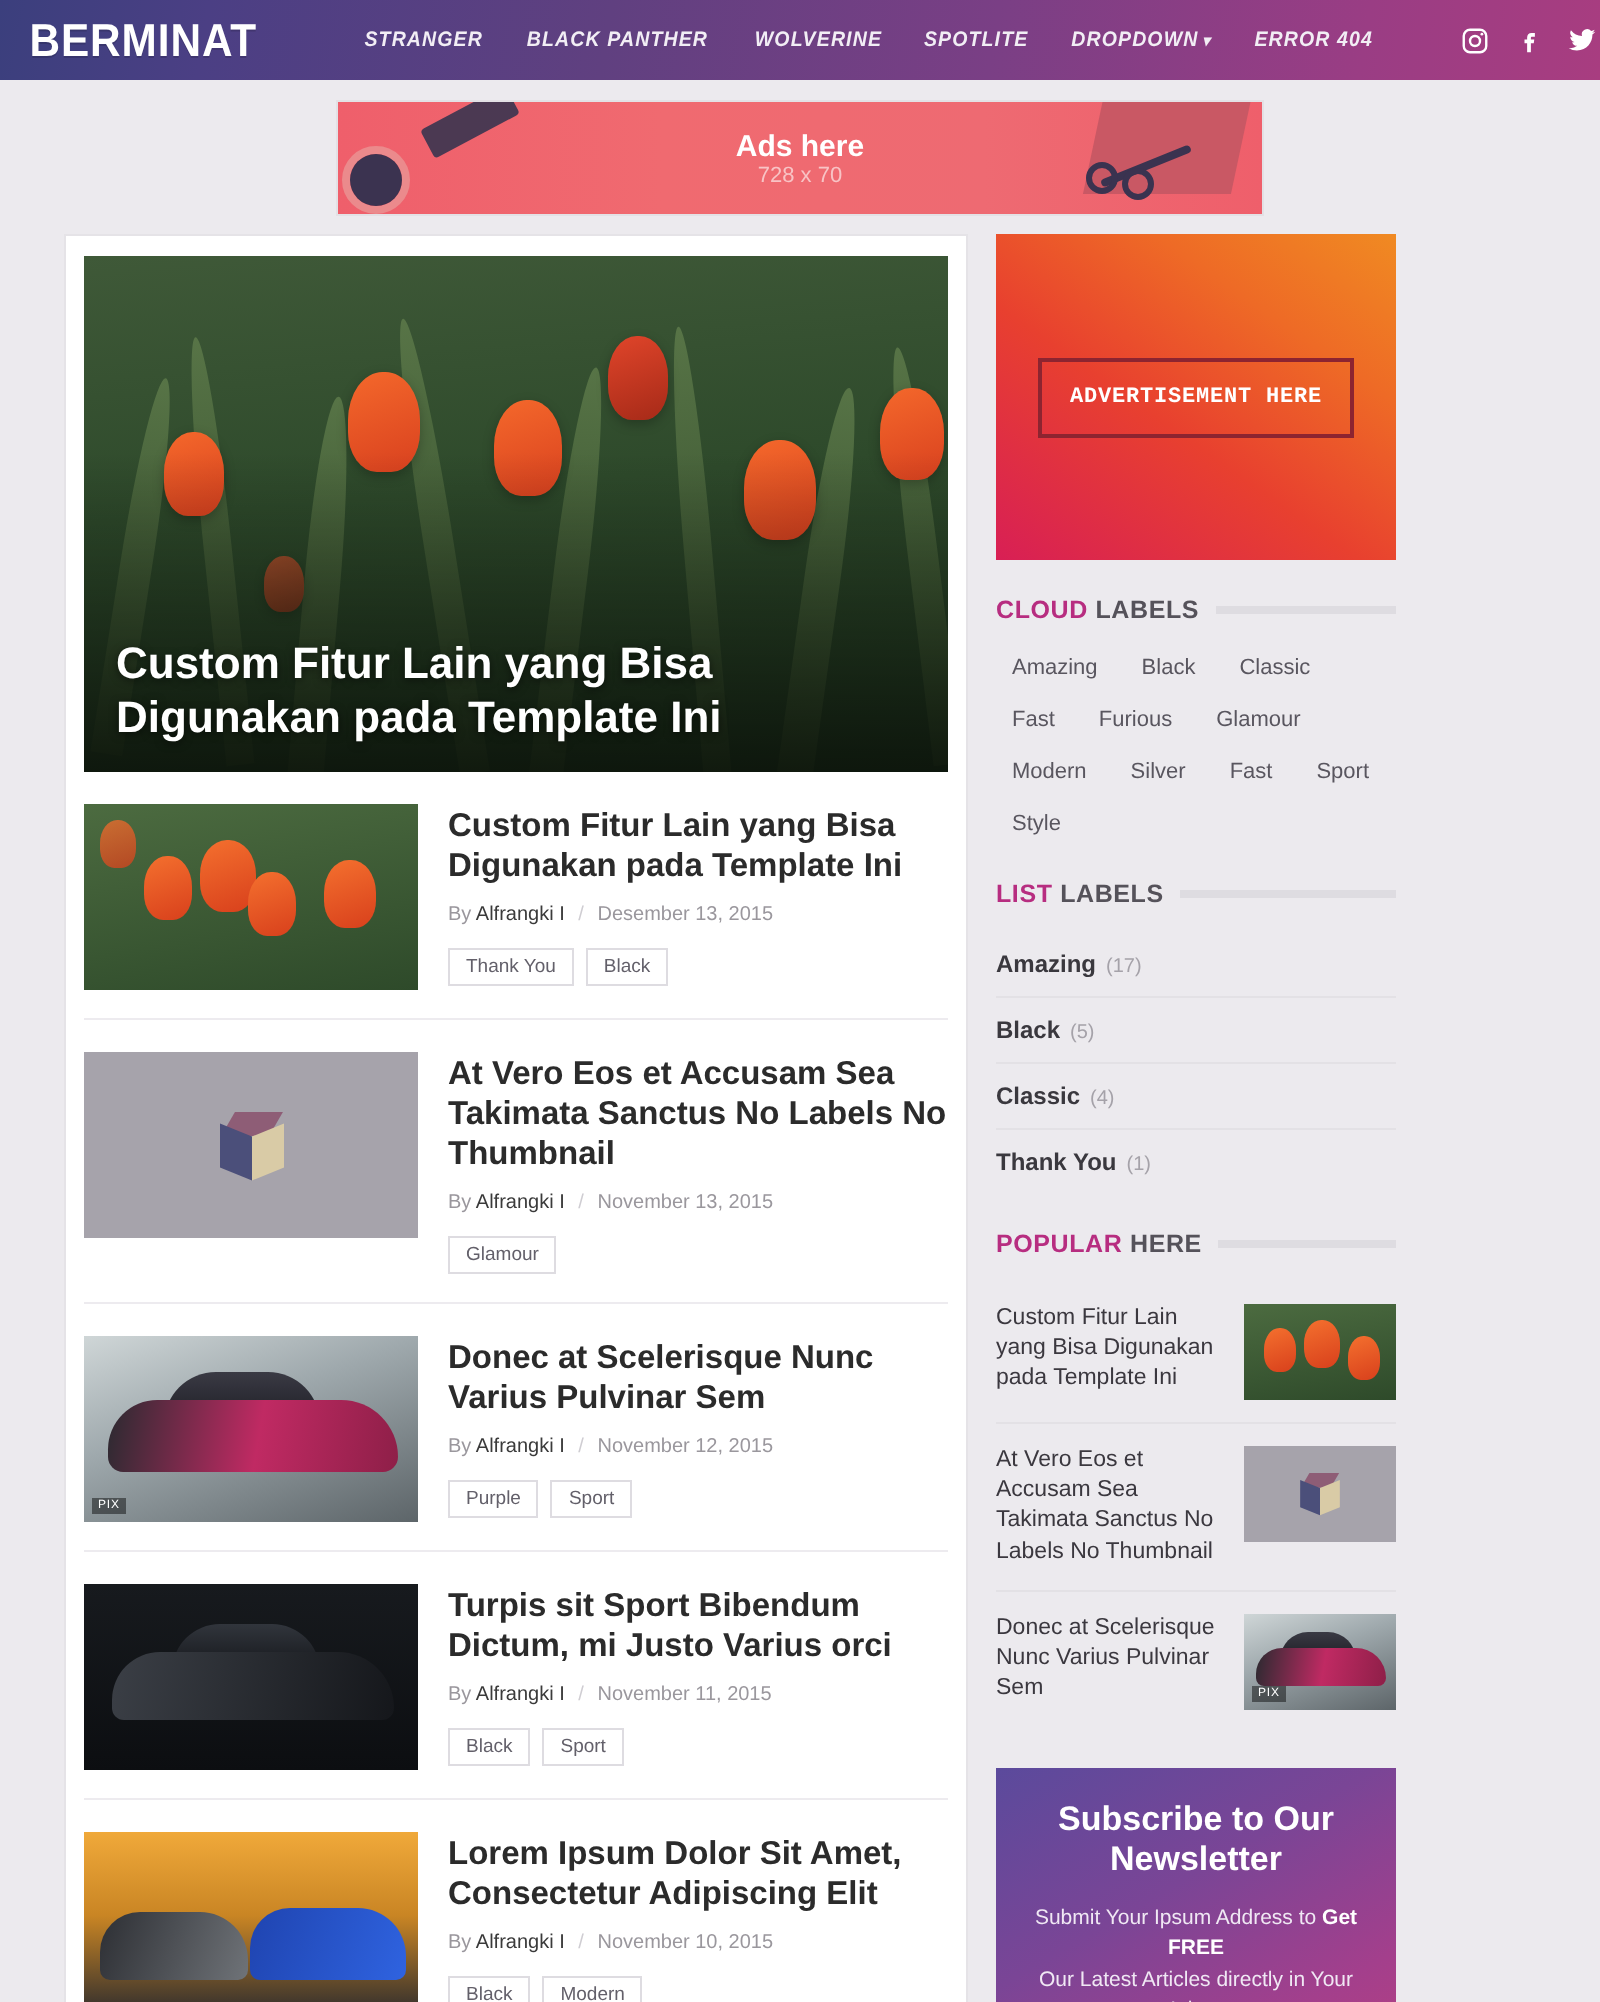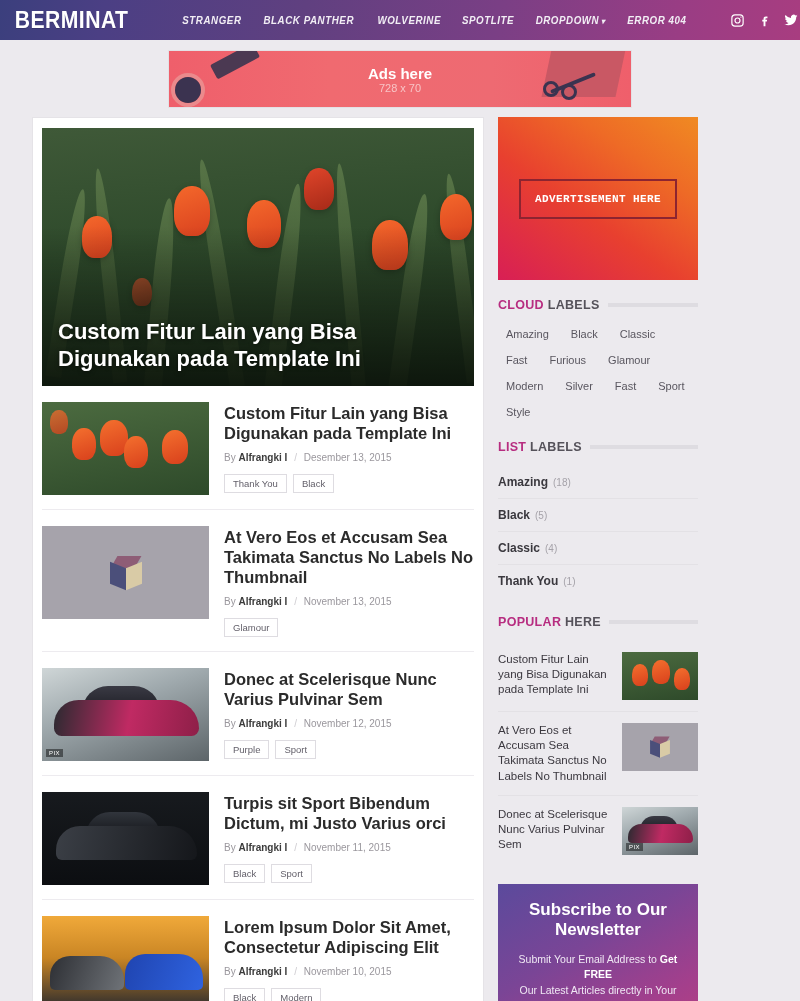--- a/index.html
+++ b/index.html
@@ -151,21 +151,21 @@
     font-weight: bold;
     font-family: "Liberation Sans Narrow", "Liberation Sans", sans-serif;
     cursor: pointer;
     margin-bottom: 9px;
   }
   .post-meta {
     font-size: 10px;
     color: #9a979d;
     margin-bottom: 11px;
   }
-  .post-meta .author { color: #3b3b3b; font-weight: bold; }
+  .post-meta .author { color: #3b3b3b; font-weight: normal; }
   .post-meta .sep { margin: 0 4px; color:#cfcdd2; }
   .post-tags { display: flex; gap: 6px; flex-wrap: wrap; }
   .tag-pill {
     border: 1px solid #dedce1;
     color: #63606a;
     font-size: 9.5px;
     padding: 4px 8px 3px;
     line-height: 1;
     background: #fff;
     cursor: pointer;
@@ -508,21 +508,21 @@
       </div>
     </div>
 
     <div class="widget">
       <div class="widget-head">
         <span class="t"><span class="hl">LIST</span> <span>LABELS</span></span>
         <span class="rule"></span>
       </div>
       <div class="list-label">
         <span class="nm">Amazing</span>
-        <span class="ct">(18)</span>
+        <span class="ct">(17)</span>
       </div>
       <div class="list-label">
         <span class="nm">Black</span>
         <span class="ct">(5)</span>
       </div>
       <div class="list-label">
         <span class="nm">Classic</span>
         <span class="ct">(4)</span>
       </div>
       <div class="list-label" style="border-bottom:none;">
@@ -570,21 +570,21 @@
             <span class="wm">PIX</span>
           </span>
         </span>
       </div>
     </div>
 
     <div class="widget">
       <div class="news-box">
         <div class="news-title">Subscribe to Our Newsletter</div>
         <div class="news-sub">
-          <span>Submit Your Email Address to </span><b>Get FREE</b><br>
+          <span>Submit Your Ipsum Address to </span><b>Get FREE</b><br>
           <span>Our Latest Articles directly in Your Inbox</span>
         </div>
 
       </div>
     </div>
 
   </div>
 </div>
 
 </body></html>

